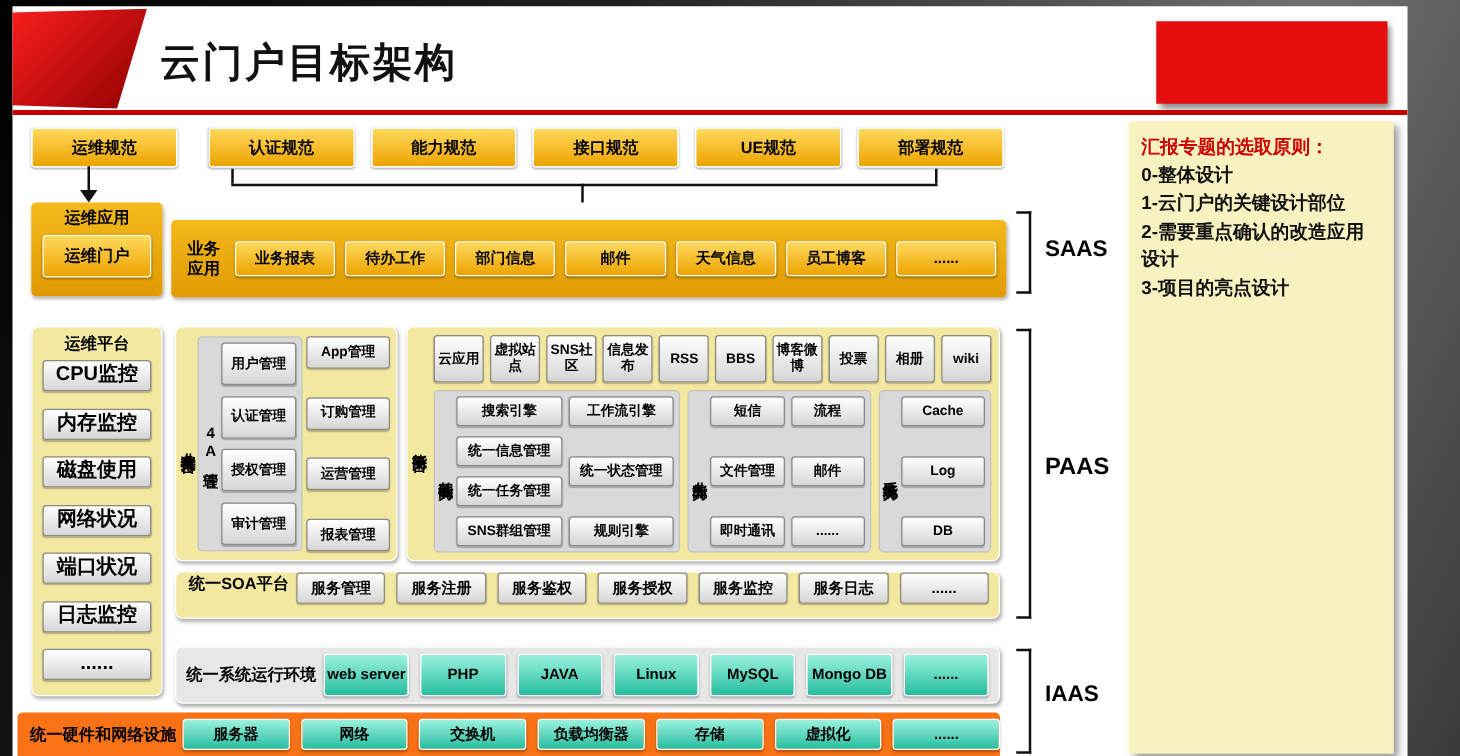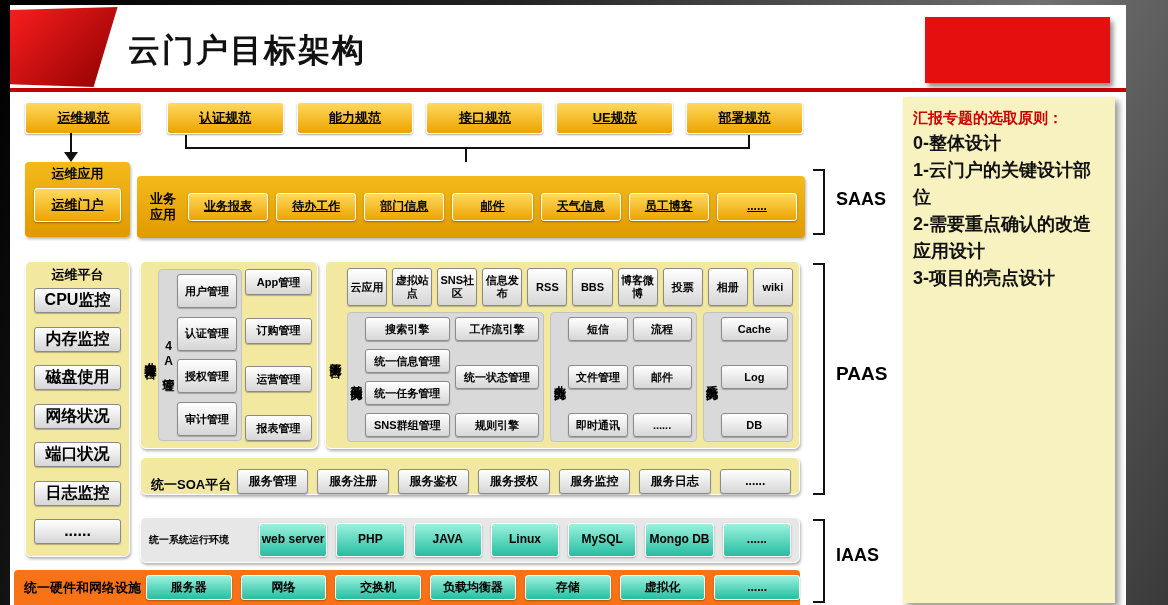--- a/index.html
+++ b/index.html
@@ -11,21 +11,21 @@
   .page-title { position:absolute; left:118px; top:24px; font-size:32px; font-weight:800; color:#111; letter-spacing:2px; }
   .red-flag { position:absolute; left:-10px; top:2px; width:120px; height:80px; z-index:5;
               background:linear-gradient(135deg,#ff1f1f,#8e0000);
               clip-path:polygon(0 4%, 98% 0, 78% 100%, 0 96%); }
   .red-cover { position:absolute; left:915px; top:12px; width:185px; height:66px; background:#e60f0f;
                box-shadow:3px 4px 5px rgba(0,0,0,.45); }
   .red-line { position:absolute; left:0; top:83px; width:100%; height:4px; background:#c40000; }
 
   .gold-btn { background:linear-gradient(#ffd95e,#eda300); border:1px solid #fff; border-radius:3px;
               box-shadow:0 1px 2px rgba(0,0,0,.35); color:#000; font-weight:700;
-              display:flex; align-items:center; justify-content:center; text-align:center; line-height:1.15;text-decoration:underline; }
+              display:flex; align-items:center; justify-content:center; text-align:center; line-height:1.15; }
   .gold-box { background:linear-gradient(#f3ba1c,#e09a00); border-radius:4px; box-shadow:1px 2px 3px rgba(0,0,0,.3); }
   .white-btn { background:linear-gradient(#ffffff,#d6d6d6); border:1px solid #8a8a8a; border-radius:3px;
                box-shadow:0 1px 1px rgba(0,0,0,.25); color:#000; font-weight:700; font-size:11px;
                display:flex; align-items:center; justify-content:center; text-align:center; line-height:1.15; padding:2px 2px; }
   .cyan-btn { background:linear-gradient(#9bf2de,#27bda0); border:1px solid #fff; border-radius:3px;
               box-shadow:0 1px 2px rgba(0,0,0,.3); color:#000; font-weight:700; font-size:12px;
               display:flex; align-items:center; justify-content:center; text-align:center; line-height:1.15; }
   .panel-yellow { background:#f2e8a0; border:1px solid #fff; border-radius:6px; box-shadow:1px 2px 3px rgba(0,0,0,.3); }
   .gray-group { background:#d9d9d9; border:1px solid #c2c2c2; border-radius:4px; }
   .grow { flex:1 1 0; min-width:0; }
@@ -75,42 +75,42 @@
   .cloud-row { position:absolute; left:21px; right:6px; top:6px; height:38px; display:flex; gap:5px; }
   .cloud-row > div { font-size:11px; }
   .cap-groups { position:absolute; left:21px; right:6px; top:50px; bottom:6px; display:flex; gap:6px; }
   .cap-group { position:relative; }
   .cap-group .vlabel { position:absolute; left:1px; top:0; bottom:0; width:14px; }
   .cap-cols { position:absolute; left:17px; right:4px; top:4px; bottom:4px; display:flex; gap:5px; }
   .cap-col { flex:1; display:flex; flex-direction:column; justify-content:space-between; }
   .cap-col > div { min-height:24px; }
   .g-basic { flex:2.1; } .g-biz { flex:1.55; } .g-sys { flex:0.95; }
 
-  .soa-bar { position:absolute; left:130px; top:452px; width:660px; height:38px; display:flex; align-items:flex-end; }
+  .soa-bar { position:absolute; left:130px; top:452px; width:660px; height:38px; display:flex; align-items:flex-start; }
   .soa-bar .bar-label { width:96px; padding-left:10px; font-size:13px; font-weight:700; }
   .soa-bar .bar-items { flex:1; display:flex; gap:9px; padding-right:8px; }
   .soa-bar .bar-items > div { height:25px; font-size:12px; }
 
   .runtime-bar { position:absolute; left:130px; top:512px; width:660px; height:46px; background:#e7e7e7;
                  border:1px solid #fff; border-radius:6px; box-shadow:1px 2px 3px rgba(0,0,0,.3);
                  display:flex; align-items:center; }
-  .runtime-bar .bar-label { width:118px; padding-left:8px; font-size:10px; font-weight:700; }
+  .runtime-bar .bar-label { width:118px; padding-left:8px; font-size:13px; font-weight:700; }
   .runtime-bar .bar-items { flex:1; display:flex; gap:9px; padding-right:8px; }
   .runtime-bar .bar-items > div { height:34px; }
 
   .hardware-bar { position:absolute; left:4px; top:565px; width:786px; height:35px; background:#f97316;
                   border-radius:4px 4px 0 0; display:flex; align-items:center; }
   .hardware-bar .bar-label { width:132px; padding-left:10px; font-size:13px; font-weight:700; }
   .hardware-bar .bar-items { flex:1; display:flex; gap:9px; padding-right:0; }
   .hardware-bar .bar-items > div { height:25px; }
 
   .notes { position:absolute; left:893px; top:92px; width:212px; height:506px; background:#f7f2bf;
            box-shadow:4px 4px 6px rgba(0,0,0,.4); padding:10px 10px; }
   .notes-title { color:#cc0000; font-size:15px; font-weight:800; line-height:1.5; }
-  .note-line { color:#111; font-size:18px; font-weight:700; line-height:1.5; }
+  .note-line { color:#111; font-size:15px; font-weight:700; line-height:1.5; }
 </style>
 </head>
 <body>
 
 <div class="screen">
   <div class="slide">
 
     <div class="red-flag"></div>
     <div class="page-title">云门户目标架构</div>
     <div class="red-cover"></div>

